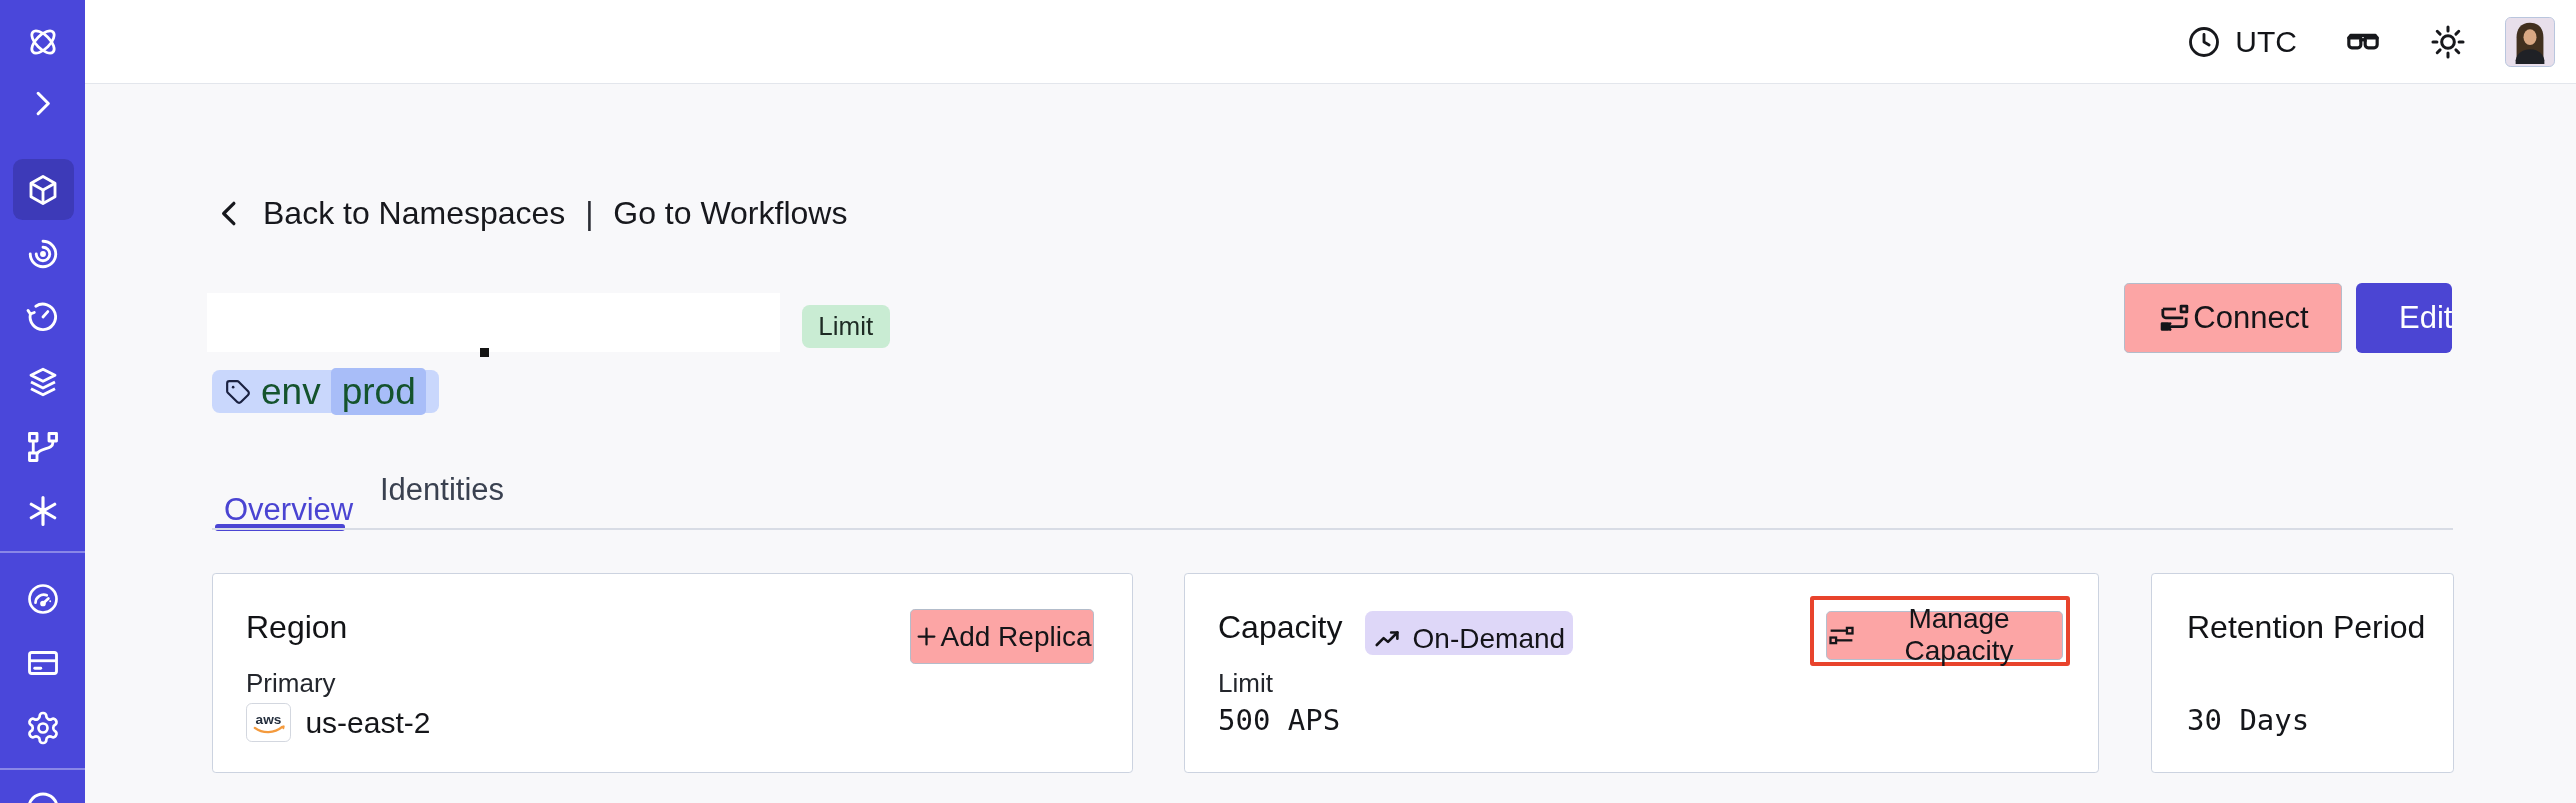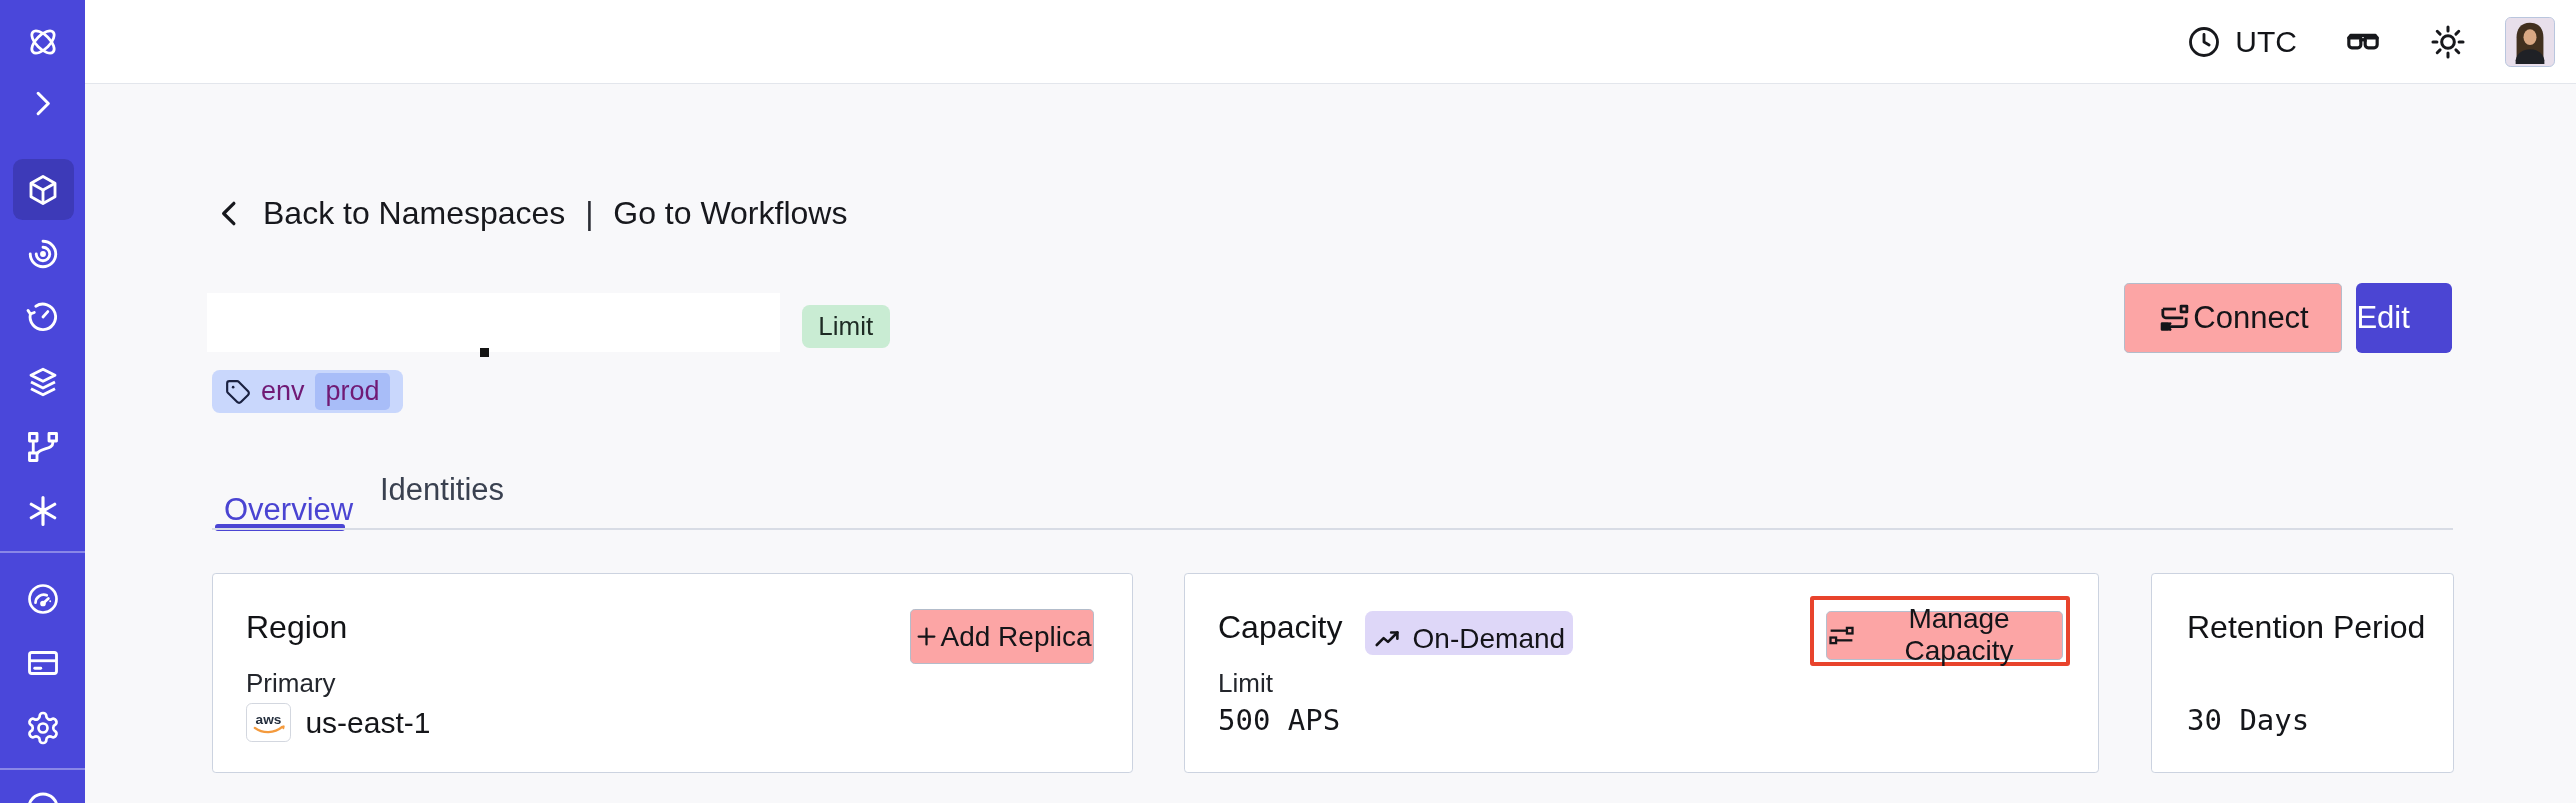--- a/index.html
+++ b/index.html
@@ -25,22 +25,22 @@
   .breadcrumb { position:absolute; left:212px; top:195px; display:flex; align-items:center; gap:16px; font-size:32px; font-weight:500; color:#17181d; }
   .breadcrumb .sep { font-weight:400; color:#2a2c33; padding:0 3.8px; }
 
   
   .redact-box { position:absolute; left:207px; top:293px; width:573px; height:59px; background:#ffffff; }
   .redact-dot { position:absolute; left:480px; top:348px; width:8.6px; height:8.6px; background:#141414; }
   .status-badge { position:absolute; left:802px; top:305px; height:43px; display:flex; align-items:center; padding:0 16.3px; border-radius:7.7px; background:#c9ecd3; color:#1e2b24; font-size:26px; }
   .hdr-buttons { position:absolute; top:283px; left:2124px; display:flex; gap:14.4px; }
   .btn { display:flex; align-items:center; justify-content:center; gap:1px; background:#fca5a5; border:1.9px solid #b3bcca; border-radius:4.8px; color:#141519; font-weight:500; cursor:pointer; }
   .btn-connect { width:218px; height:70px; font-size:31px; }
-  .btn-edit { width:96px; height:70px; background:#4b45d3; border:none; border-radius:5.8px; color:#fff; font-size:31px; font-weight:400; display:flex; align-items:center; justify-content:flex-start; cursor:pointer; }
-  .tag { position:absolute; left:212px; top:370px; height:43px; display:flex; align-items:center; gap:10.5px; padding:0 12.5px; border-radius:7.7px; background:#c9d7fc; color:#701a75; font-size:27px; font-weight:500; }
+  .btn-edit { width:96px; height:70px; background:#4b45d3; border:none; border-radius:5.8px; color:#fff; font-size:31px; font-weight:400; display:flex; align-items:center; justify-content:flex-end; cursor:pointer; }
+  .tag { position:absolute; left:212px; top:370px; height:43px; display:flex; align-items:center; gap:10.5px; padding:0 12.5px; border-radius:7.7px; background:#c9d7fc; color:#14532d; font-size:37px; font-weight:500; }
   .tag-chip { background:#a8bdf8; border-radius:4.8px; padding:2.9px 10.5px; }
 
   
   .tab { position:absolute; font-size:31px; cursor:pointer; }
   .tab-overview { left:224px; top:492px; color:#4a44d2; font-weight:500; }
   .tab-identities { left:380px; top:472px; color:#3a4150; font-weight:400; }
   .tab-underline { position:absolute; left:215px; top:524px; width:130px; height:6.7px; border-radius:2.9px; background:#4b45d3; }
   .tab-line { position:absolute; left:212px; top:528px; width:2241px; height:1.9px; background:#d8dce5; }
 
   
@@ -253,21 +253,21 @@
     </button>
     <div class="card-label">Primary</div>
     <div class="card-value-row">
       <span class="aws-badge">
         <svg width="39" height="34" viewBox="0 0 40 34">
           <text x="20" y="18" text-anchor="middle" font-family="Liberation Sans, sans-serif" font-size="14" font-weight="bold" fill="#252f3e">aws</text>
           <path d="M6 22c8 6 20 6 28-1" fill="none" stroke="#f49a3d" stroke-width="2.4" stroke-linecap="round"></path>
           <path d="M34 21l1.6-.6-.4 2" fill="none" stroke="#f49a3d" stroke-width="2" stroke-linecap="round" stroke-linejoin="round"></path>
         </svg>
       </span>
-      <span class="value-sans">us-east-1</span>
+      <span class="value-sans">us-east-2</span>
     </div>
   </div>
 
   <div class="card card-capacity">
     <div class="card-title">Capacity</div>
     <div class="ondemand-badge">
       <span class="icon-btn">
         <svg width="30" height="30" viewBox="0 0 24 24" fill="none" stroke="#141419" stroke-width="2.1" stroke-linecap="round" stroke-linejoin="round">
             <path d="M3 16l5.5-5.5 3.5 3L19.5 6"></path>
             <path d="M14.5 6h5v5"></path>

